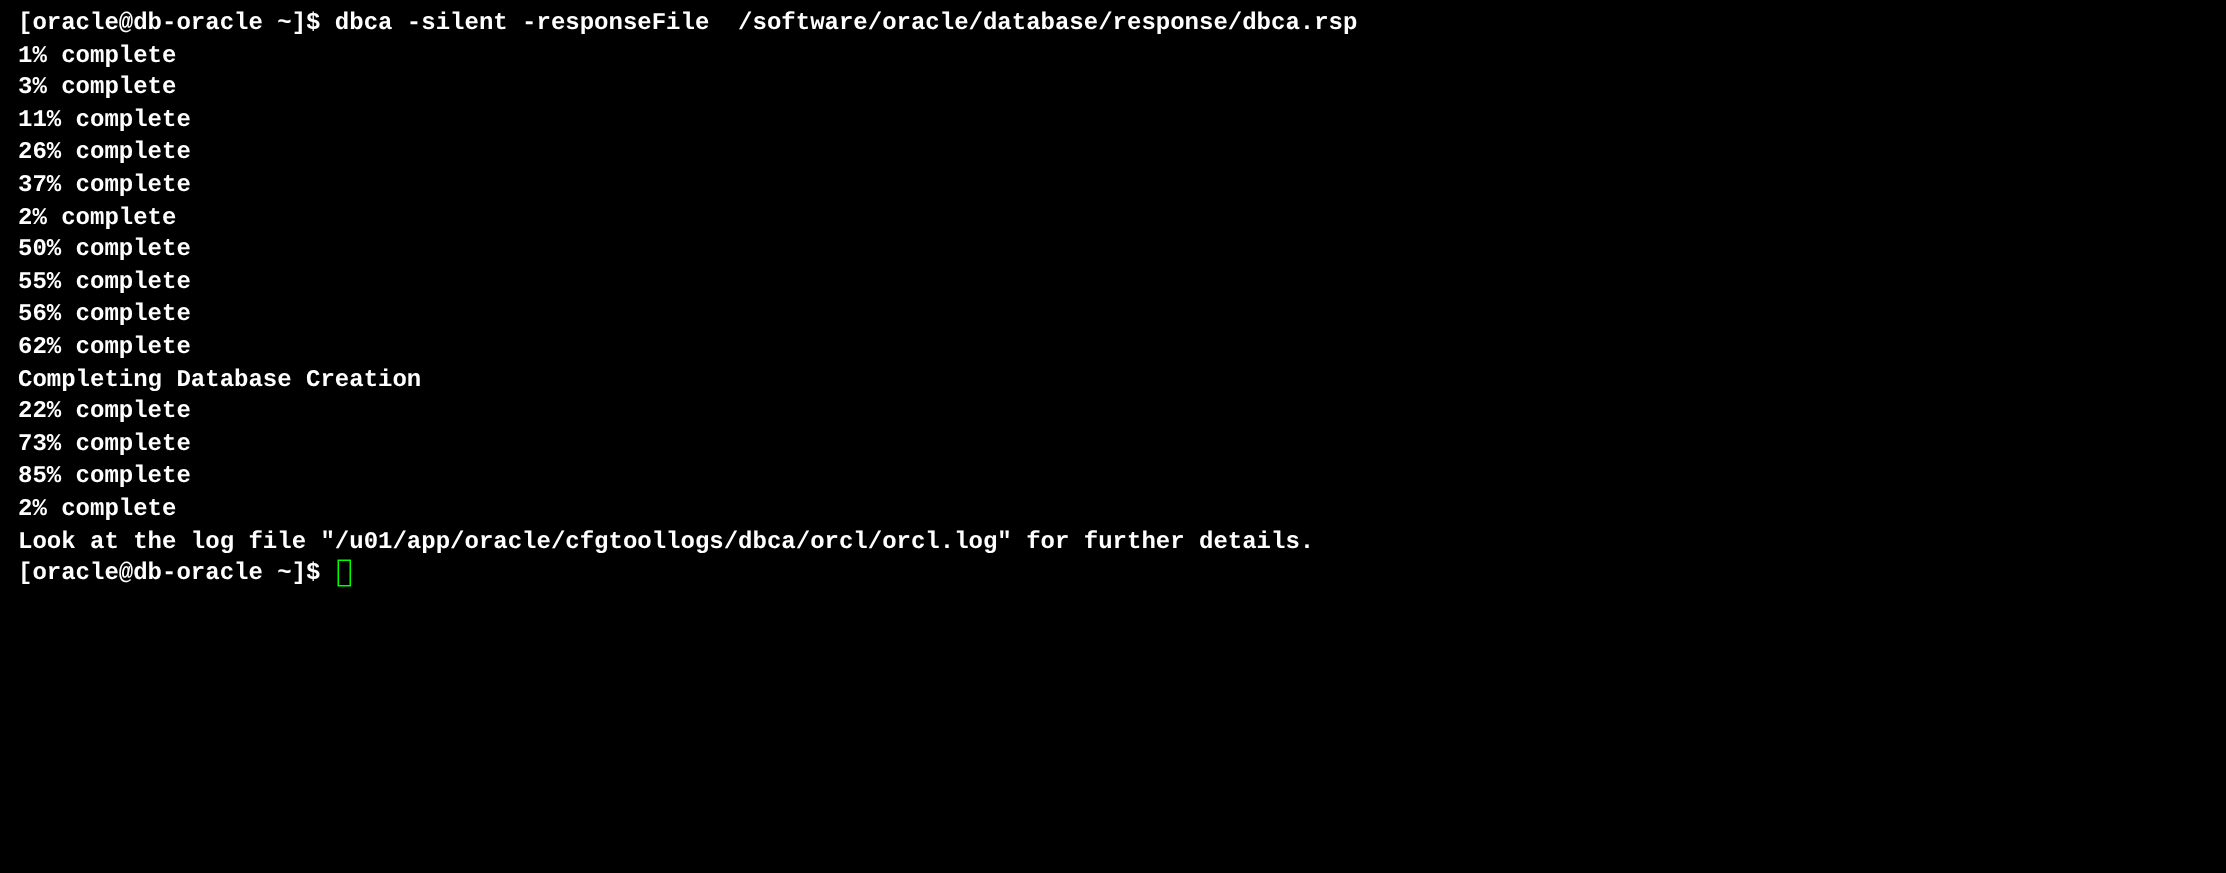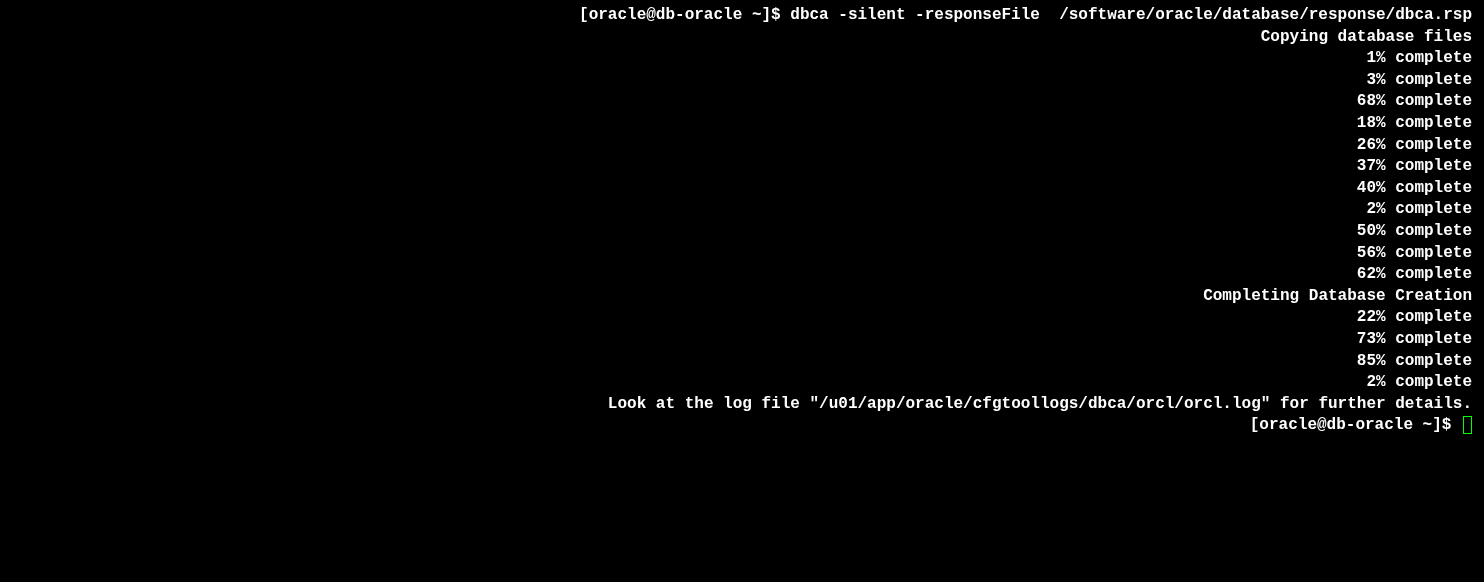--- a/index.html
+++ b/index.html
@@ -14,46 +14,43 @@
       font-size: 16px;
       line-height: 1.35;
       padding: 5px 12px;
       width: 1484px;
       height: 582px;
       overflow: hidden;
       font-weight: bold;
     }
     .line {
       white-space: pre;
-      text-align: right;
     }
     .cursor {
       display: inline-block;
       width: 9px;
       height: 18px;
       border: 1px solid #00ff00;
       vertical-align: text-bottom;
       margin-left: 2px;
     }
   </style>
 </head>
 <body>
 
 <div>
   <div class="line"><span>[oracle@db-oracle ~]$ </span><span>dbca -silent -responseFile  /software/oracle/database/response/dbca.rsp</span></div>
-  <div class="line">Copying database files</div>
   <div class="line">1% complete</div>
   <div class="line">3% complete</div>
-  <div class="line">68% complete</div>
-  <div class="line">18% complete</div>
+  <div class="line">11% complete</div>
   <div class="line">26% complete</div>
   <div class="line">37% complete</div>
-  <div class="line">40% complete</div>
   <div class="line">2% complete</div>
   <div class="line">50% complete</div>
+  <div class="line">55% complete</div>
   <div class="line">56% complete</div>
   <div class="line">62% complete</div>
   <div class="line">Completing Database Creation</div>
   <div class="line">22% complete</div>
   <div class="line">73% complete</div>
   <div class="line">85% complete</div>
   <div class="line">2% complete</div>
   <div class="line">Look at the log file "/u01/app/oracle/cfgtoollogs/dbca/orcl/orcl.log" for further details.</div>
   <div class="line"><span>[oracle@db-oracle ~]$ </span><span class="cursor"></span></div>
 </div>

